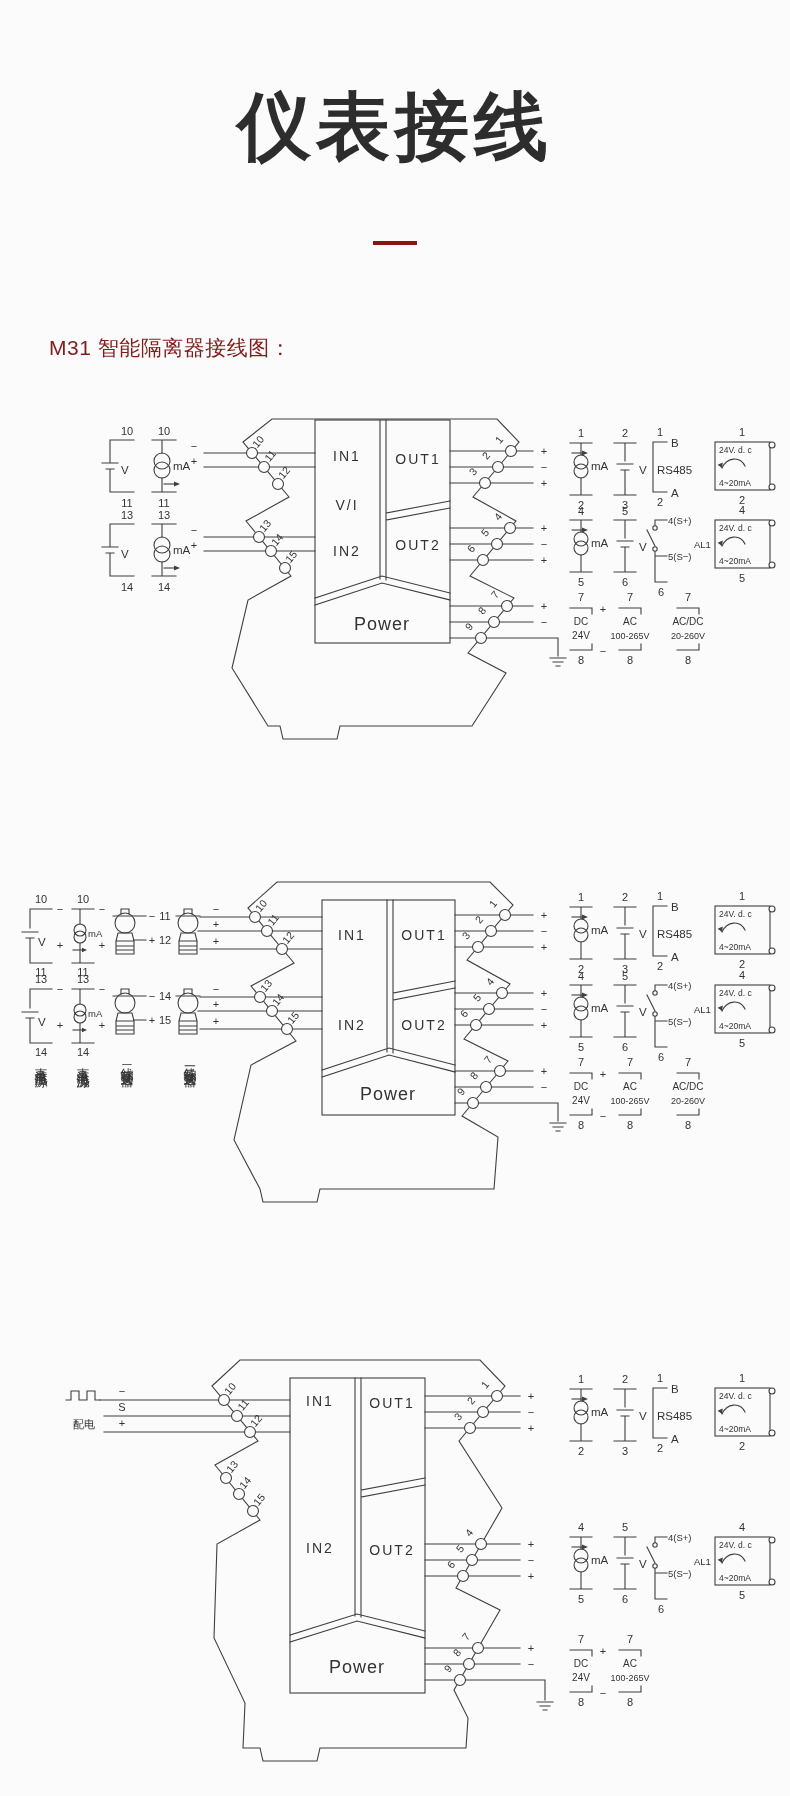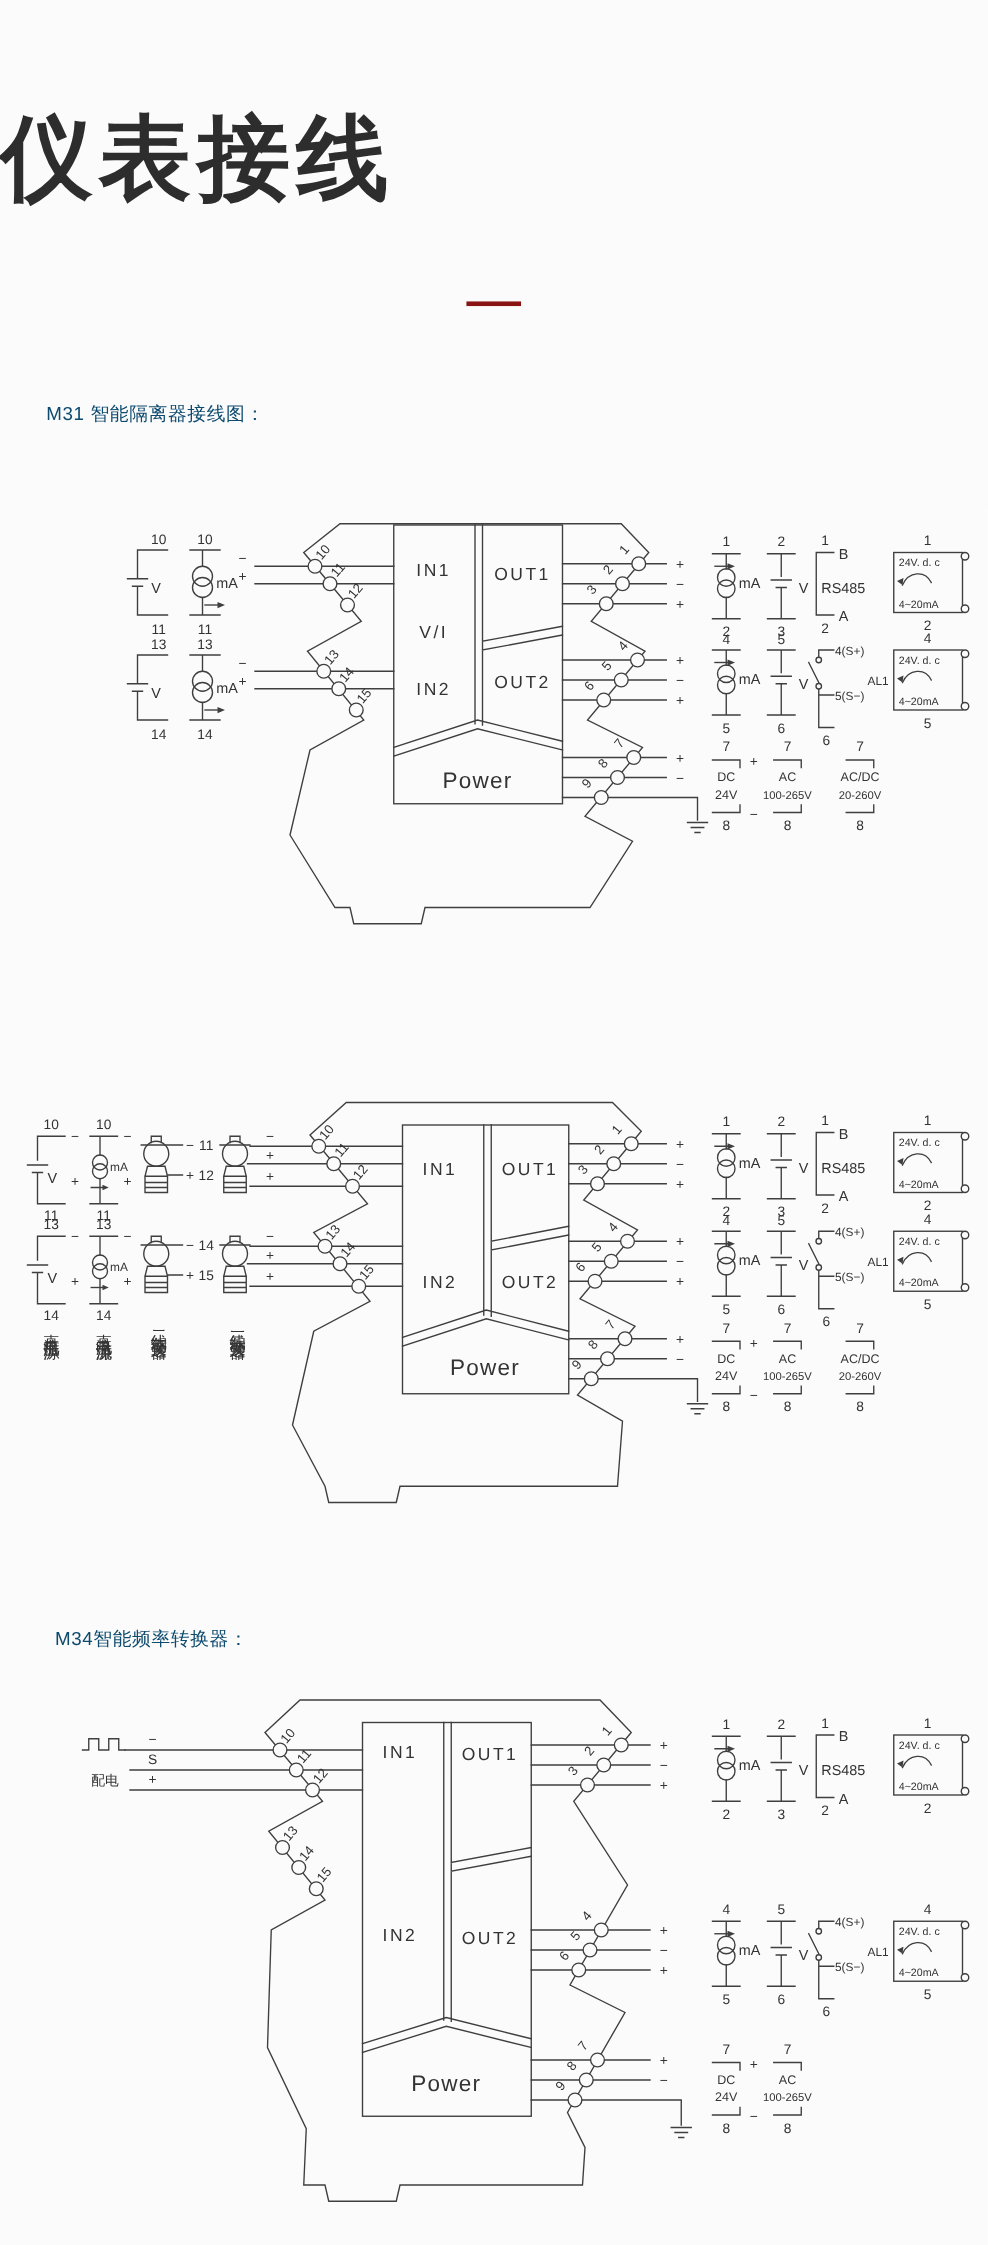--- a/index.html
+++ b/index.html
@@ -1,19 +1,19 @@
 <!DOCTYPE html>
 <html><head>
 <meta charset="utf-8">
 <style>
   body{margin:0;background:#ffffff}
   .page{position:relative;width:790px;height:1796px;background:#fcfbfb;font-family:"Liberation Sans",sans-serif;overflow:hidden}
-  .title{position:absolute;top:78px;left:0;width:100%;font-size:74px;font-weight:bold;color:#2d2d2d;margin:0;letter-spacing:5px}
+  .title{position:absolute;top:78px;left:0;width:100%;text-align:center;font-size:74px;font-weight:bold;color:#2d2d2d;margin:0;letter-spacing:5px}
   .bar{position:absolute;top:241px;left:373px}
-  .h2{position:absolute;font-size:15px;color:#0c4a6e;font-weight:400;margin:4px;letter-spacing:.5px}
+  .h2{position:absolute;font-size:21px;color:#7f1d1d;font-weight:400;margin:16px;letter-spacing:.5px}
   #h31{top:318px;left:33px}
   #h33{top:793px;left:33px}
   #h34{top:1298px;left:40px}
   svg.dia{position:absolute;left:0}
   #d1{top:358px}
   #d2{top:845px}
   #d3{top:1348px}
   svg .ln{stroke:#3f3f3f;stroke-width:1.1;fill:none;stroke-linecap:square;stroke-linejoin:miter}
   svg .tm{stroke:#3f3f3f;stroke-width:1.1;fill:#fcfbfb}
   svg .ah{fill:#3f3f3f;stroke:none}
@@ -479,21 +479,20 @@
     </g>
     <g>
       <text class="n" x="688" y="221">7</text>
       <path class="ln" d="M677,228 h22 v6 M677,270 h22 v-6"></path>
       <text class="sl" x="688" y="245">AC/DC</text>
       <text class="s9" x="688" y="259">20-260V</text>
       <text class="n" x="688" y="284">8</text>
     </g>
   </svg>
 
-  <h2 class="h2" id="h34">M34智能频率转换器：</h2>
 
   <svg class="dia" id="d3" width="790" height="448" viewBox="0 0 790 448">
     <g>
       <path class="ln" d="M212,38 L240,12 L480,12 L505,38 L459,93 L502,160 L456,240 L500,262 L454,342 L468,370 L466,400 L320,400 L317,413 L263,413 L260,400 L243,400 L245,355 L214,290 L217,196 L260,172 L215,117 L258,93 Z"></path>
     </g>
 
     <g>
       <path class="ln" d="M66,52 h5 v-9 h8 v9 h8 v-9 h8 v9 h5"></path>
       <path class="ln" d="M100,52 H290 M104,68 H290 M104,84 H290"></path>
       <text class="n" x="122" y="47">−</text>

